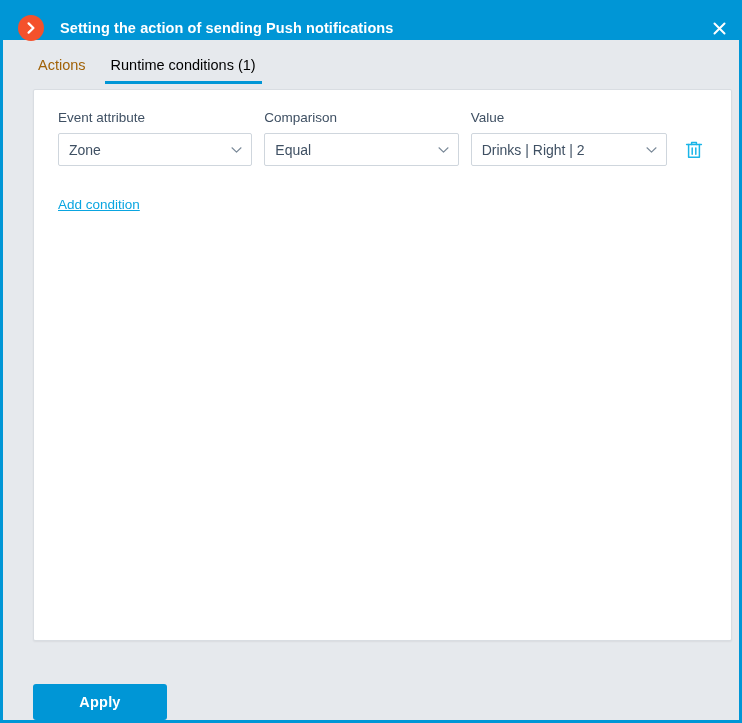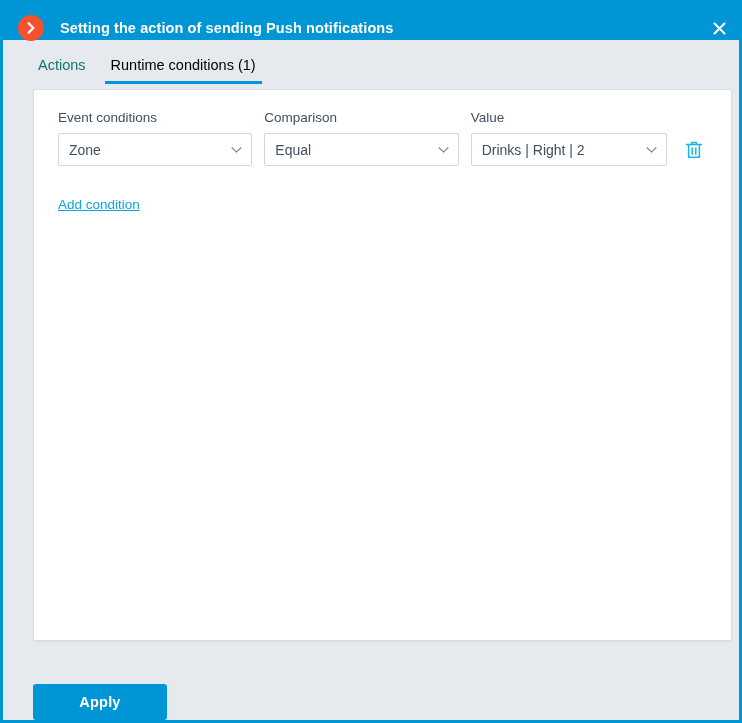--- a/index.html
+++ b/index.html
@@ -89,21 +89,21 @@
     display: flex;
     align-items: flex-end;
     padding: 16px 0 0 29px;
     height: 44px;
     box-sizing: border-box;
     flex: 0 0 auto;
   }
   .tab {
     position: relative;
     font-size: 14.5px;
-    color: #0f766e;
+    color: #a16207;
     padding: 0 6px 11px 6px;
     margin-right: 13px;
     cursor: pointer;
     white-space: nowrap;
     line-height: 16px;
   }
   .tab.active { color: #000000; }
   .tab.active::after {
     content: "";
     position: absolute;
@@ -258,21 +258,21 @@
       <div class="tab active">
         <span>Runtime conditions (1)</span>
       </div>
     </div>
 
     <div class="content-card">
 
       <div class="condition-row">
 
         <div class="field-group attr">
-          <div class="field-label">Event conditions</div>
+          <div class="field-label">Event attribute</div>
           <div class="select-box">
             <span class="select-value">Zone</span>
             <span class="caret">
               <svg width="11" height="7" viewBox="0 0 11 7" aria-hidden="true">
                 <path d="M1 1.3 L5.5 5.6 L10 1.3" fill="none" stroke="#7b8a99" stroke-width="1.2" stroke-linecap="round" stroke-linejoin="round"></path>
               </svg>
             </span>
           </div>
         </div>
 

